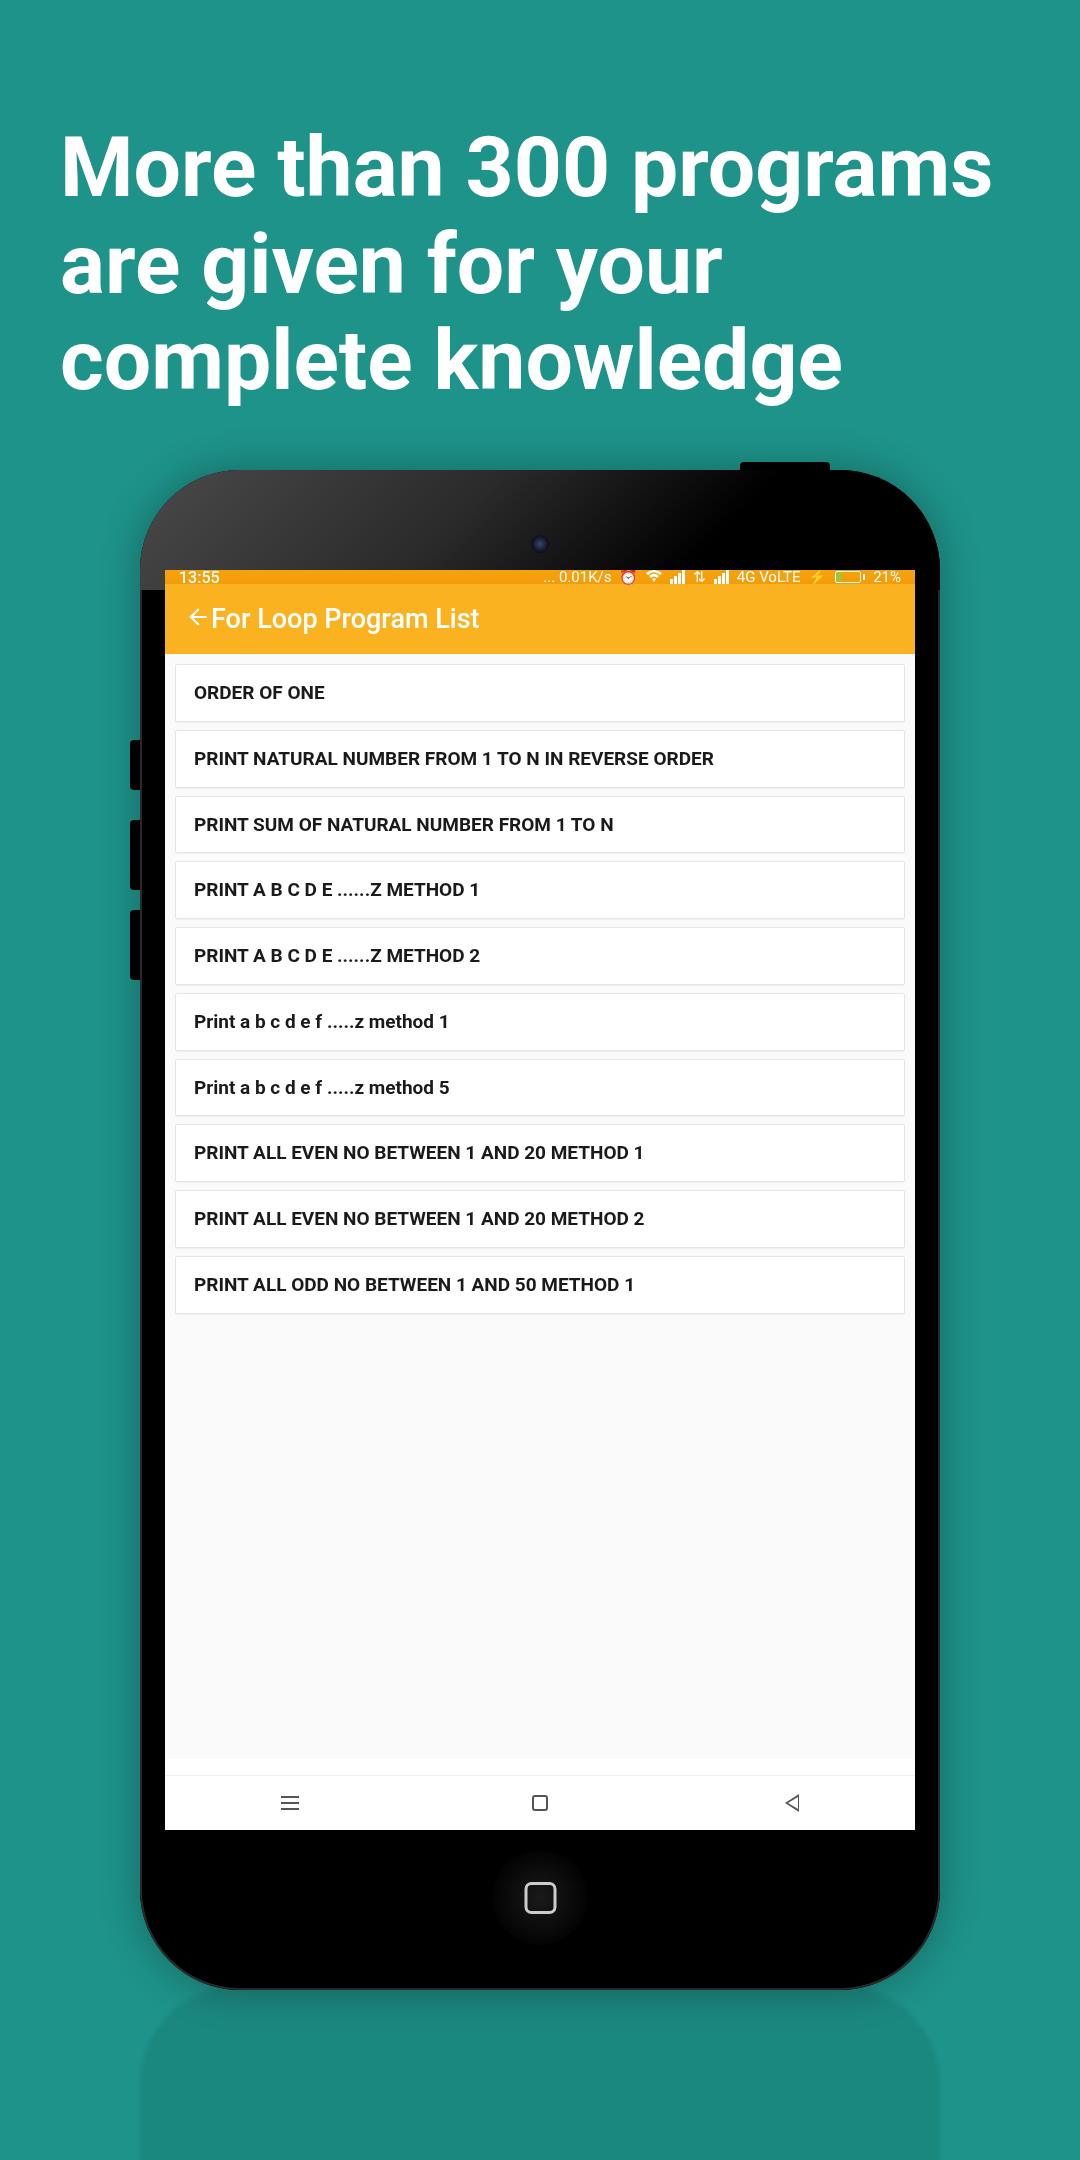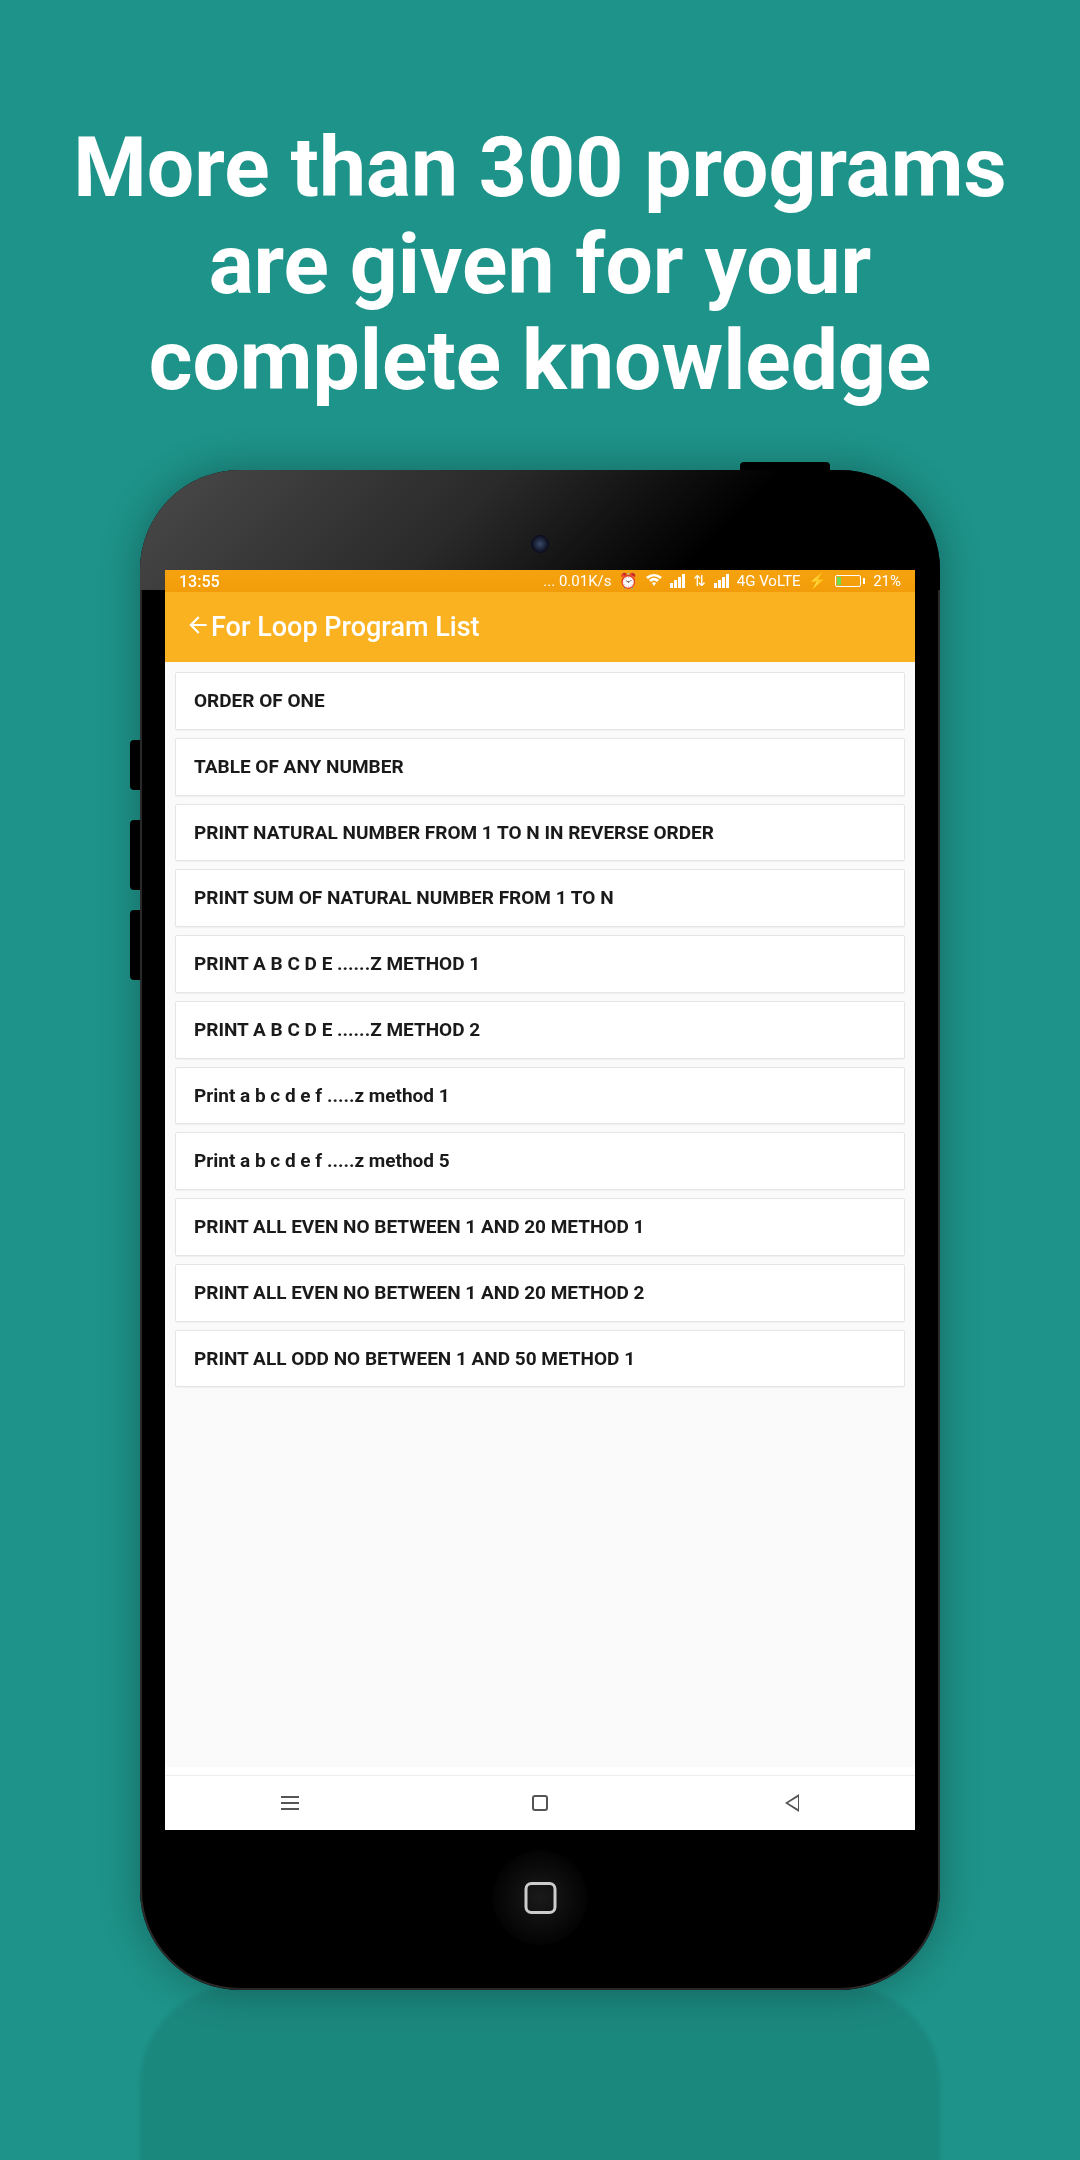--- a/index.html
+++ b/index.html
@@ -8,21 +8,21 @@
     height: 2160px;
     background: #1e9389;
     font-family: -apple-system, BlinkMacSystemFont, "Segoe UI", Roboto, Arial, sans-serif;
     overflow: hidden;
     position: relative;
   }
   .headline {
     color: #ffffff;
     font-size: 84px;
     font-weight: 700;
-    text-align: center;
+    text-align: left;
     padding: 120px 60px 0 60px;
     line-height: 1.15;
   }
 
   
   .phone-wrap {
     position: absolute;
     left: 50%;
     top: 470px;
     transform: translateX(-50%);
@@ -95,21 +95,21 @@
     justify-content: center;
   }
   .home-btn-inner {
     width: 32px; height: 32px;
     border: 3px solid #ccc;
     border-radius: 7px;
   }
 
   
   .status-bar {
-    height: 22px;
+    height: 14px;
     background: linear-gradient(#f6a20e, #f29c0a);
     color: #fff;
     font-size: 16px;
     display: flex;
     align-items: center;
     padding: 0 14px;
     gap: 8px;
     justify-content: center;
   }
   .status-left { flex: 0 0 auto; font-weight: 500; }
@@ -282,21 +282,20 @@
         <span class="back-arrow">
           <svg width="26" height="26" viewBox="0 0 24 24">
               <path d="M20 11H7.8l5.6-5.6L12 4l-8 8 8 8 1.4-1.4L7.8 13H20z" fill="#fff"></path>
             </svg>
         </span>
         <span class="app-title">For Loop Program List</span>
       </div>
 
       <div class="list-area">
         <div class="list-item">ORDER OF ONE</div>
-        <div class="list-item">TABLE OF ANY NUMBER</div>
         <div class="list-item">PRINT NATURAL NUMBER FROM 1 TO N IN REVERSE ORDER</div>
         <div class="list-item">PRINT SUM OF  NATURAL NUMBER FROM 1 TO N</div>
         <div class="list-item">PRINT A B C D E ......Z METHOD 1</div>
         <div class="list-item">PRINT A B C D E ......Z METHOD 2</div>
         <div class="list-item">Print a b c d e f .....z method 1</div>
         <div class="list-item">Print a b c d e f .....z method 5</div>
         <div class="list-item">PRINT ALL EVEN NO BETWEEN 1 AND 20 METHOD 1</div>
         <div class="list-item">PRINT ALL EVEN NO BETWEEN 1 AND 20 METHOD 2</div>
         <div class="list-item">PRINT ALL ODD NO BETWEEN 1 AND 50 METHOD 1</div>
       </div>

